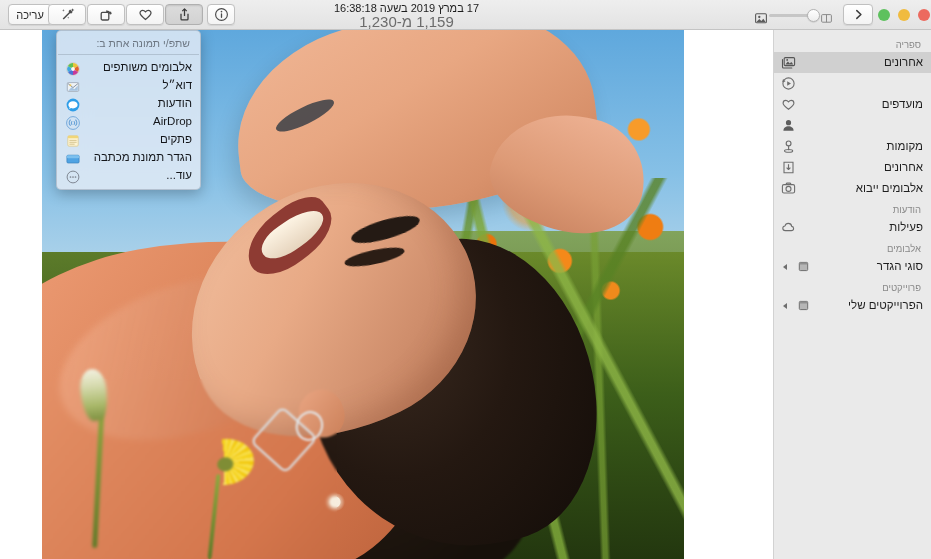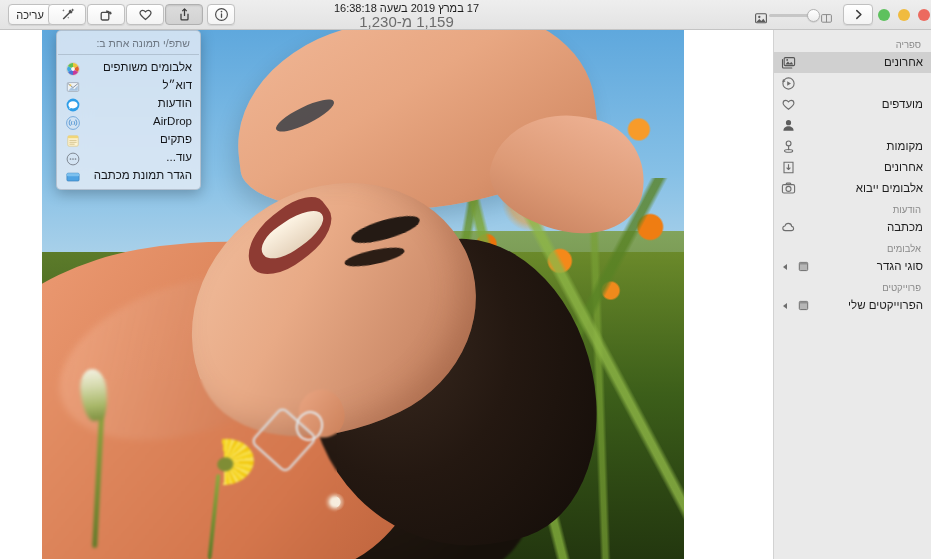--- a/index.html
+++ b/index.html
@@ -564,39 +564,39 @@
                 <line x1="3.4" y1="8.3" x2="10.6" y2="8.3" stroke="#c9b77d" stroke-width="0.75"></line>
                 <line x1="3.4" y1="10.2" x2="8.6" y2="10.2" stroke="#c9b77d" stroke-width="0.75"></line>
               </svg>
             </span>
             <span class="pop-label">פתקים</span>
           </div>
 
           <div class="pop-item">
             <span class="pop-ico">
               <svg width="14" height="14" viewBox="0 0 14 14">
+                <rect x="0.9" y="3.2" width="12.2" height="7.8" rx="1.1" fill="#4fa3e3" stroke="#3b82bb" stroke-width="0.7"></rect>
+                <rect x="0.9" y="3.2" width="12.2" height="3.1" rx="1.1" fill="#7cc0ee"></rect>
+              </svg>
+            </span>
+            <span class="pop-label">הגדר תמונת מכתבה</span>
+          </div>
+
+          <div class="pop-item">
+            <span class="pop-ico">
+              <svg width="14" height="14" viewBox="0 0 14 14">
                 <circle cx="7" cy="7" r="5.9" fill="none" stroke="#7b828c" stroke-width="0.95"></circle>
                 <circle cx="4.5" cy="7" r="0.85" fill="#7b828c"></circle>
                 <circle cx="7" cy="7" r="0.85" fill="#7b828c"></circle>
                 <circle cx="9.5" cy="7" r="0.85" fill="#7b828c"></circle>
               </svg>
             </span>
             <span class="pop-label">עוד...</span>
           </div>
 
-          <div class="pop-item">
-            <span class="pop-ico">
-              <svg width="14" height="14" viewBox="0 0 14 14">
-                <rect x="0.9" y="3.2" width="12.2" height="7.8" rx="1.1" fill="#4fa3e3" stroke="#3b82bb" stroke-width="0.7"></rect>
-                <rect x="0.9" y="3.2" width="12.2" height="3.1" rx="1.1" fill="#7cc0ee"></rect>
-              </svg>
-            </span>
-            <span class="pop-label">הגדר תמונת מכתבה</span>
-          </div>
-
         </div>
       </div>
     </div>
 
     <div class="sidebar">
 
       <div class="sb-group-title">ספריה</div>
 
       <div class="sb-item selected">
         <span class="sb-ico">
@@ -672,21 +672,21 @@
       </div>
 
       <div class="sb-group-title">הודעות</div>
 
       <div class="sb-item">
         <span class="sb-ico">
           <svg width="15" height="15" viewBox="0 0 15 15">
             <path d="M4.3 10.6c-1.4 0-2.5-1-2.5-2.3 0-1.2 1-2.2 2.2-2.3.35-1.5 1.7-2.6 3.3-2.6 1.75 0 3.2 1.3 3.4 3 1.1.1 1.9 1 1.9 2.1 0 1.2-1 2.1-2.3 2.1z" fill="none" stroke="#6e6e6e" stroke-width="1.1" stroke-linejoin="round"></path>
           </svg>
         </span>
-        <span class="sb-label">מכתבה</span>
+        <span class="sb-label">פעילות</span>
       </div>
 
       <div class="sb-group-title">אלבומים</div>
 
       <div class="sb-item">
         <span class="sb-tri">
           <svg width="8" height="8" viewBox="0 0 8 8">
             <path d="M6 1 L2 4 L6 7 Z" fill="#6e6e6e"></path>
           </svg>
         </span>

